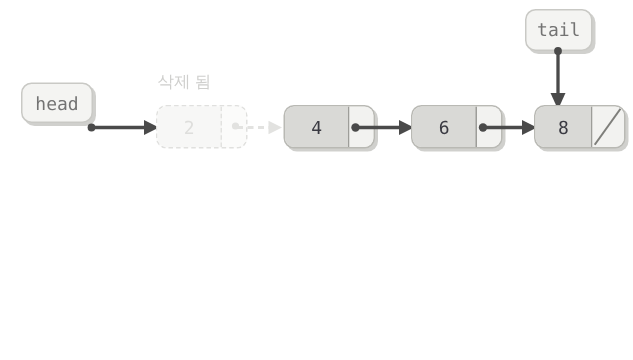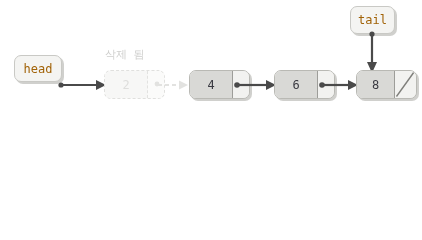--- a/index.html
+++ b/index.html
@@ -30,21 +30,21 @@
     border-radius: 7px;
     box-shadow: 2px 2px 0 0 rgba(150,150,145,0.45);
     display: flex;
     align-items: center;
     justify-content: center;
   }
   .varbox .vartext {
     font-family: "DejaVu Sans Mono", "Liberation Mono", monospace;
     font-size: 12px;
     letter-spacing: 0px;
-    color: #a16207;
+    color: #737373;
     line-height: 1;
     white-space: nowrap;
   }
 
   
   .node {
     position: absolute;
     box-sizing: border-box;
     border: 1px solid #b9b9b4;
     border-radius: 7px;
@@ -92,21 +92,21 @@
     left: 0; top: 0;
     width: 100%; height: 100%;
   }
 
   
   .arrow-svg { position: absolute; overflow: visible; }
 
   
   .caption {
     position: absolute;
-    font-family: Liberation Mono, monospace;
+    font-family: Liberation Serif, serif;
     font-size: 11px;
     color: #cfcfcd;
     white-space: nowrap;
     line-height: 1;
   }
 </style>
 </head>
 <body>
 
 <div id="stage">

